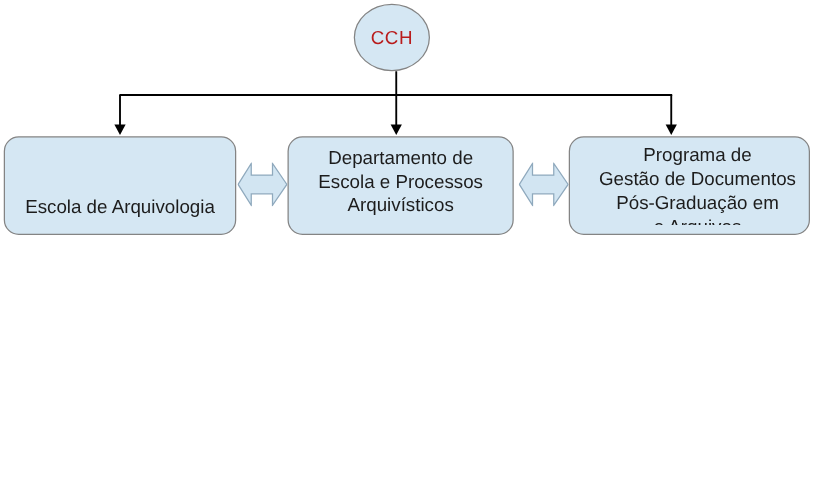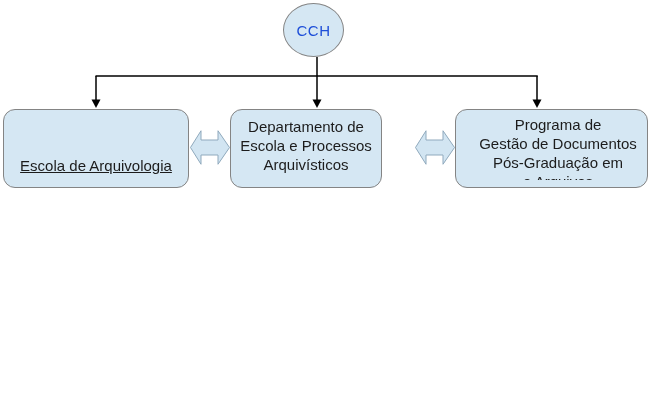--- a/index.html
+++ b/index.html
@@ -22,35 +22,35 @@
   }
   #connectors{position:absolute;left:0;top:0;width:654px;height:400px;}
   #connectors line{stroke:var(--connector);stroke-width:1.5;}
   #connectors polygon{fill:var(--connector);stroke:none;}
   .ellipse{
     position:absolute;left:283px;top:3px;width:61px;height:54px;
     background:var(--shape-fill);
     border:1px solid var(--shape-border);
     border-radius:50%;
     display:flex;align-items:center;justify-content:center;
-    font-size:15px;letter-spacing:0.5px;color:#1d4ed8;
+    font-size:15px;letter-spacing:0.5px;color:#b91c1c;
     box-sizing:border-box;
   }
   .box{
     position:absolute;top:109px;height:79px;
     background:var(--shape-fill);
     border:1px solid var(--shape-border);
     border-radius:12px;
     box-sizing:border-box;
     text-align:center;
     font-size:15px;line-height:19px;
   }
-  #box1{left:3px;width:186px;text-decoration:underline;}
+  #box1{left:3px;width:186px;}
   #box1 .txt{padding-top:46px;}
-  #box2{left:230px;width:152px;}
+  #box2{left:230px;width:181px;}
   #box2 .txt{padding-top:7px;}
   #box3{left:455px;width:193px;overflow:hidden;}
   #box3 .txt{height:70px;overflow:hidden;padding-top:5px;box-sizing:border-box;padding-left:13px;}
   .ln{display:block;}
   .dblarrow{position:absolute;top:130px;width:40px;height:35px;}
   #arrowA{left:190px;}
   #arrowB{left:415px;}
   .dblarrow polygon{
     fill:var(--arrow-fill);
     stroke:var(--arrow-border);

